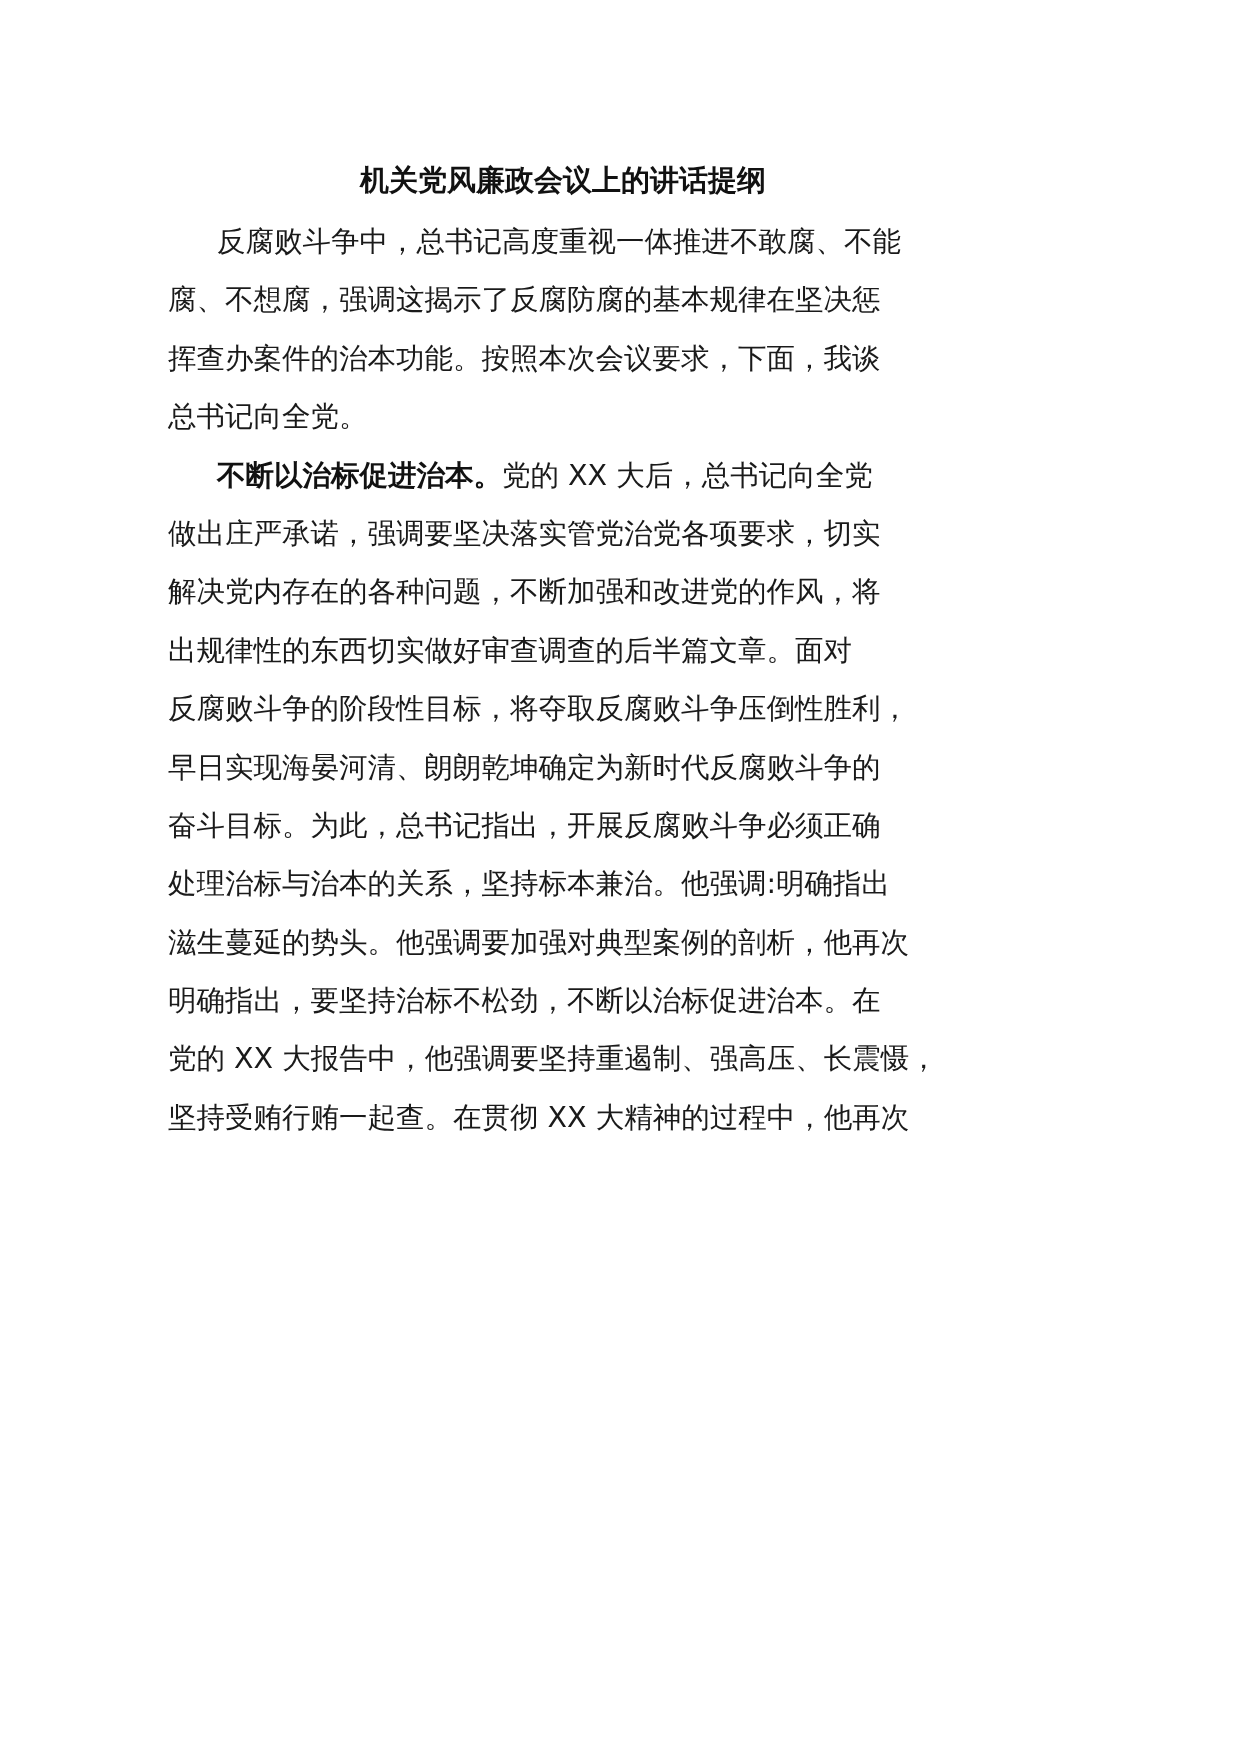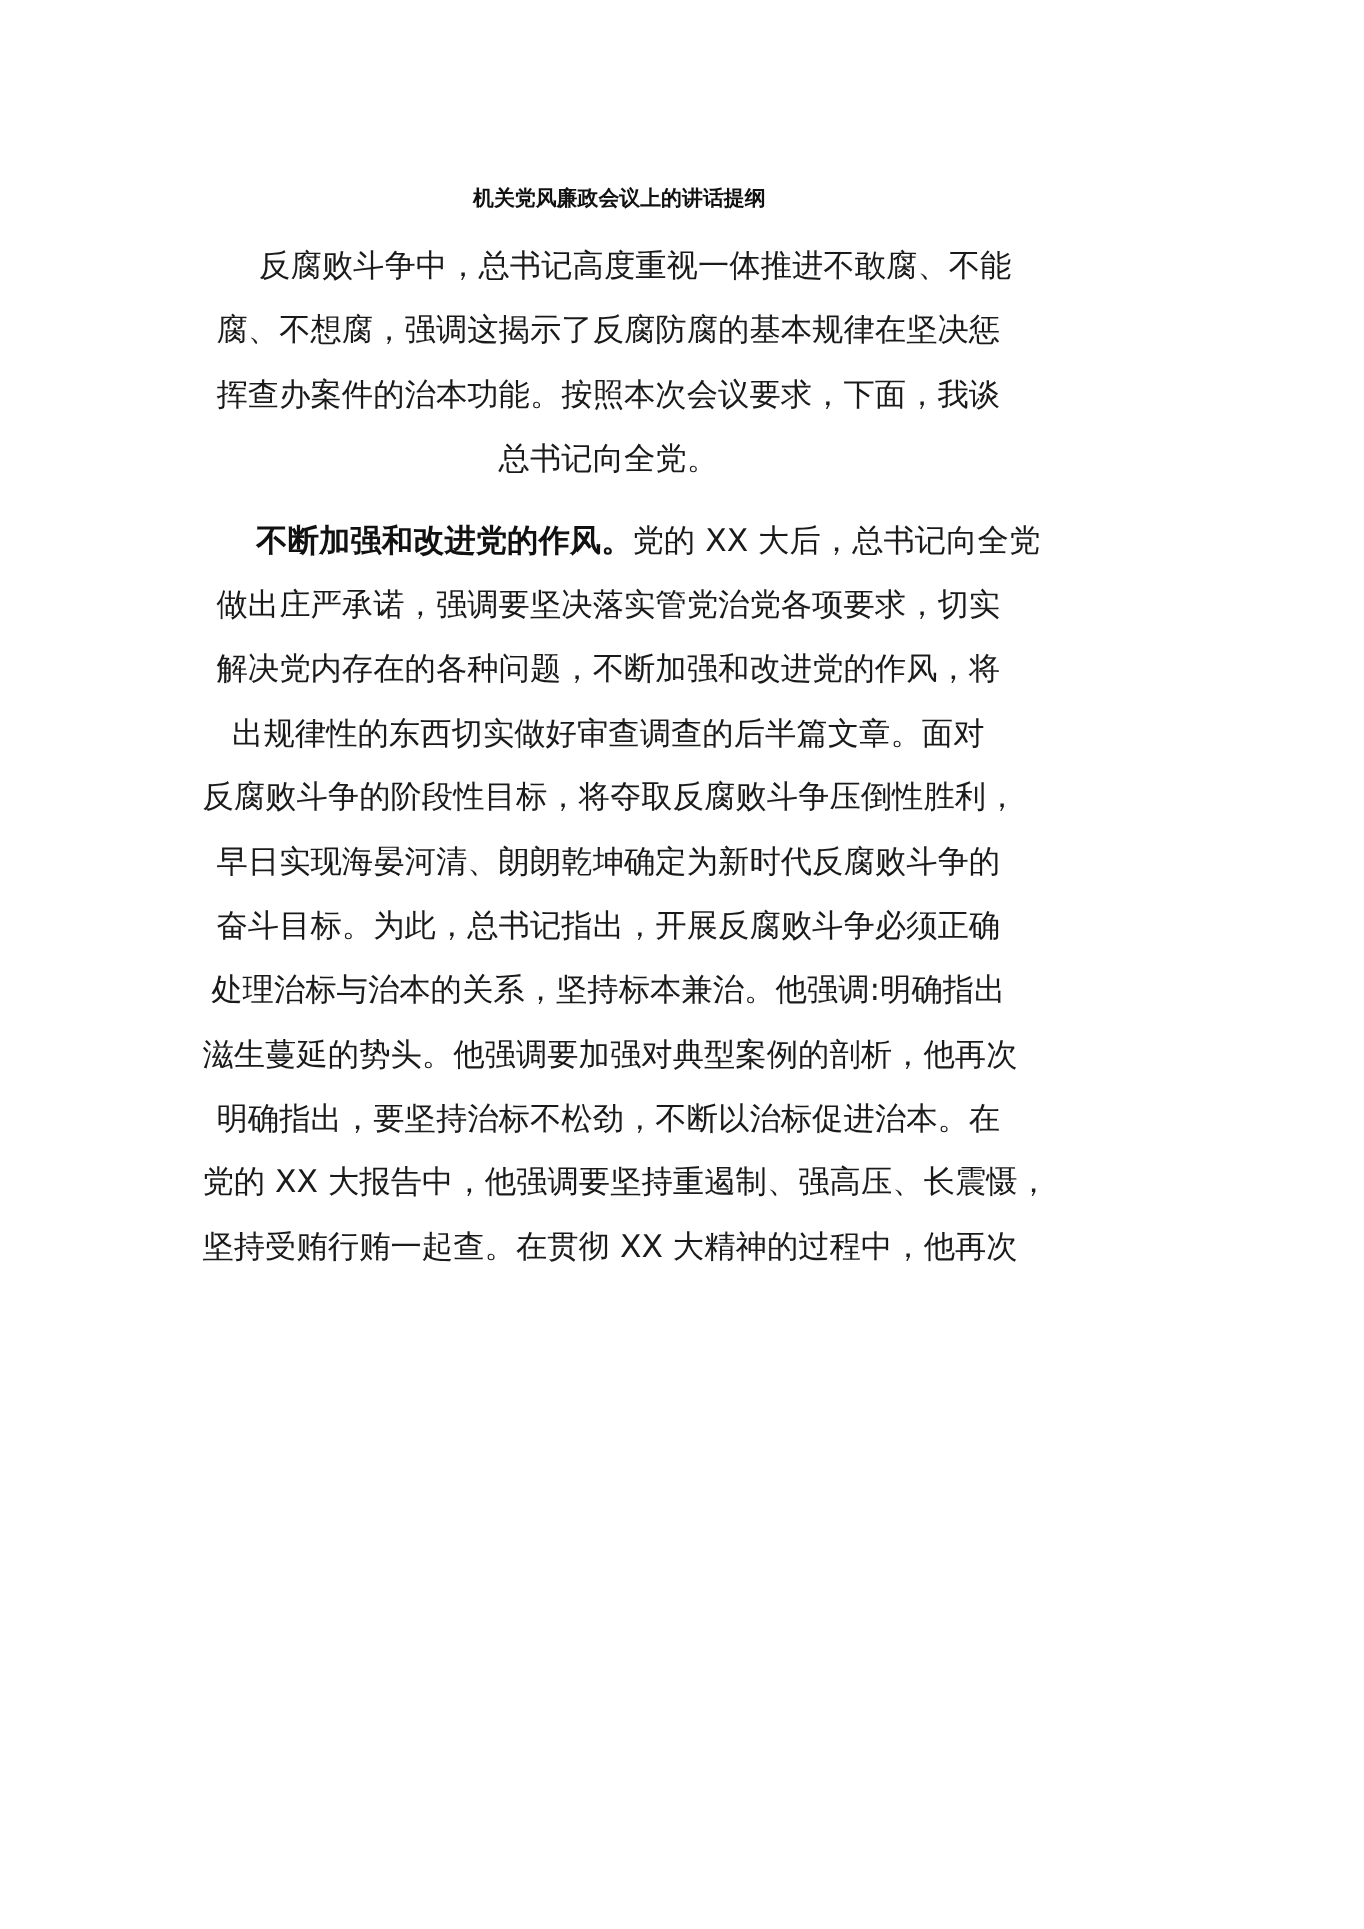--- a/index.html
+++ b/index.html
@@ -18,32 +18,32 @@
     .page {
       position: absolute;
       left: 168px;
       top: 155px;
       width: 770px;
     }
     .title {
       margin: 0;
       height: 50px;
       text-align: center;
-      font-size: 19px;
+      font-size: 29px;
       font-weight: bold;
       line-height: 50px;
       letter-spacing: 0px;
       color: #111;
       padding-left: 20px;
     }
     .para {
-      margin: 16px;
+      margin: 0;
       font-size: 28.5px;
       line-height: 58.4px;
-      text-align: center;
+      text-align: left;
     }
     .line {
       display: block;
       white-space: nowrap;
       height: 58.4px;
     }
     .line.indent {
       padding-left: 49px;
     }
     .bold {
@@ -60,21 +60,21 @@
   <h1 class="title">机关党风廉政会议上的讲话提纲</h1>
 
   <div class="para para1">
     <span class="line indent">反腐败斗争中，总书记高度重视一体推进不敢腐、不能</span>
     <span class="line">腐、不想腐，强调这揭示了反腐防腐的基本规律在坚决惩</span>
     <span class="line">挥查办案件的治本功能。按照本次会议要求，下面，我谈</span>
     <span class="line">总书记向全党。</span>
   </div>
 
   <div class="para para2">
-    <span class="line indent"><span class="bold">不断加强和改进党的作风。</span><span>党的 XX 大后，总书记向全党</span></span>
+    <span class="line indent"><span class="bold">不断以治标促进治本。</span><span>党的 XX 大后，总书记向全党</span></span>
     <span class="line">做出庄严承诺，强调要坚决落实管党治党各项要求，切实</span>
     <span class="line">解决党内存在的各种问题，不断加强和改进党的作风，将</span>
     <span class="line">出规律性的东西切实做好审查调查的后半篇文章。面对</span>
     <span class="line">反腐败斗争的阶段性目标，将夺取反腐败斗争压倒性胜利，</span>
     <span class="line">早日实现海晏河清、朗朗乾坤确定为新时代反腐败斗争的</span>
     <span class="line">奋斗目标。为此，总书记指出，开展反腐败斗争必须正确</span>
     <span class="line">处理治标与治本的关系，坚持标本兼治。他强调:明确指出</span>
     <span class="line">滋生蔓延的势头。他强调要加强对典型案例的剖析，他再次</span>
     <span class="line">明确指出，要坚持治标不松劲，不断以治标促进治本。在</span>
     <span class="line">党的 XX 大报告中，他强调要坚持重遏制、强高压、长震慑，</span>

